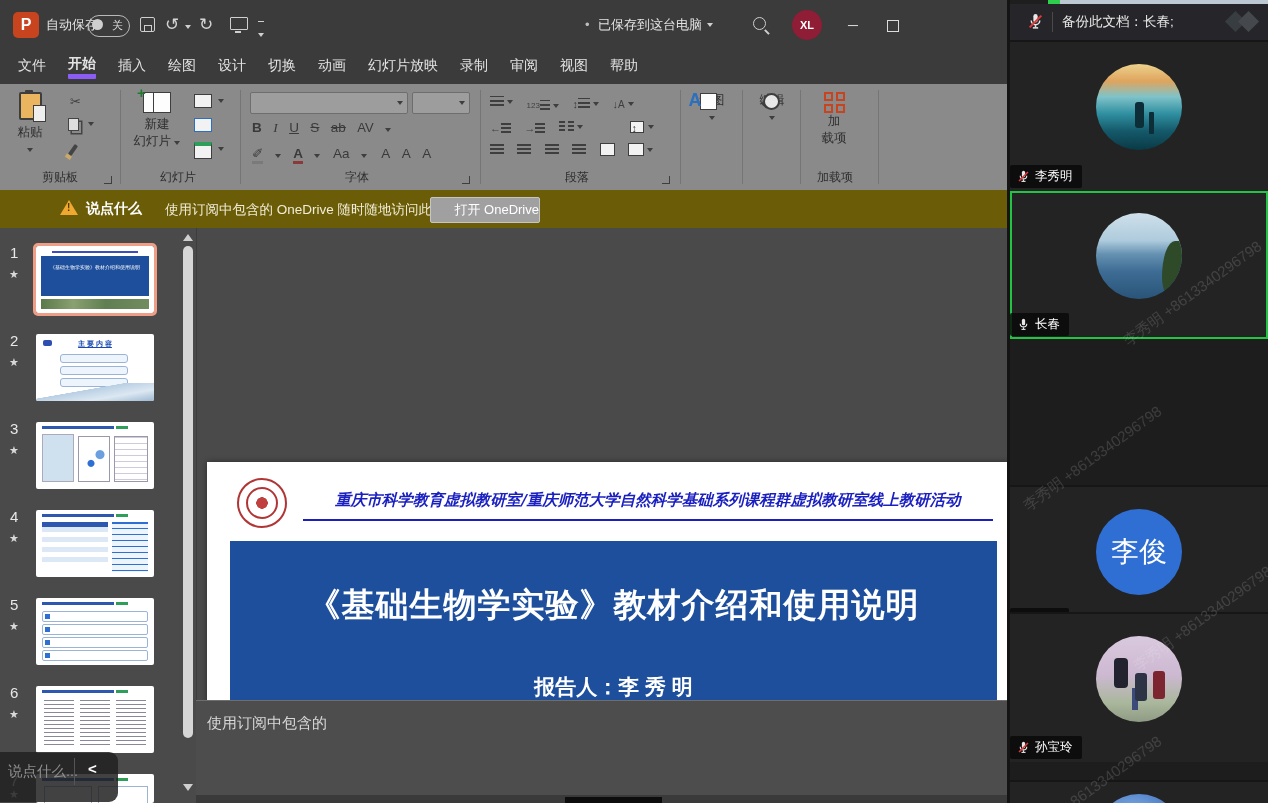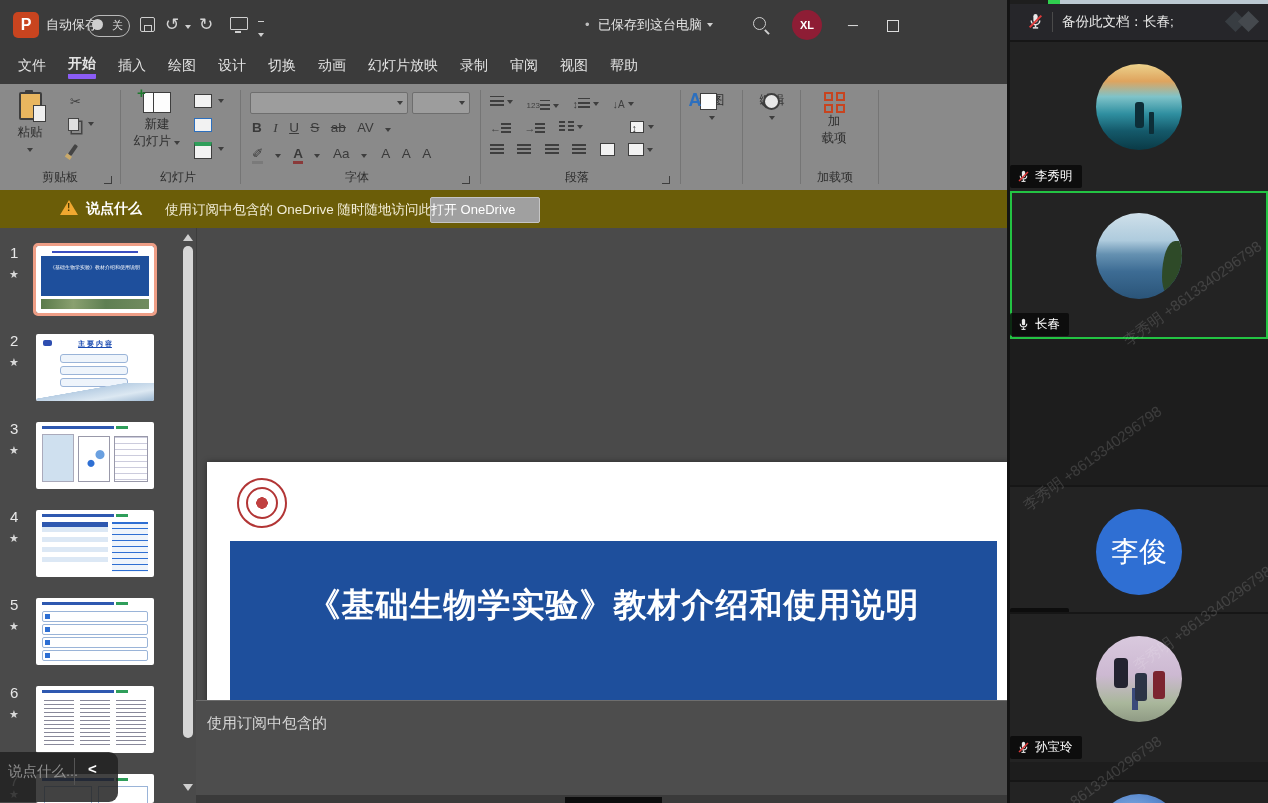--- a/index.html
+++ b/index.html
@@ -77,21 +77,21 @@
   .mag .hdl{position:absolute;left:0px;bottom:1px;width:8px;height:2.2px;background:#3e3e3e;transform:rotate(45deg);}
   .grid4{display:grid;grid-template-columns:9px 9px;grid-gap:3px;width:21px;margin:0 auto;}
   .grid4 span{width:9px;height:9px;border:2.2px solid #c8441f;box-sizing:border-box;}
 
   
   .warn-tri{position:absolute;left:60px;top:10px;width:0;height:0;border-left:9px solid transparent;border-right:9px solid transparent;border-bottom:15px solid #f0a830;}
   .warn-tri:after{content:"!";position:absolute;left:-2px;top:2px;color:#4a3c00;font-size:10px;font-weight:bold;}
   .notif-title{position:absolute;left:86px;top:10px;color:#fff;font-weight:bold;font-size:14px;}
   .notif-msg{position:absolute;left:165px;top:11px;color:#f1ecd6;font-size:13.5px;}
   .notif-btn{position:absolute;left:430px;top:7px;width:108px;height:24px;background:#a0a0a0;border:1px solid #c5c5c5;border-radius:2px;
-    color:#fff;font-size:13px;text-align:left;line-height:24px;}
+    color:#fff;font-size:13px;text-align:right;line-height:24px;}
 
   
   #thumbs{position:absolute;left:0;top:0;width:196px;height:575px;background:#4a4a4a;border-right:1px solid #3d3d3d;}
   .slide-num{position:absolute;left:10px;color:#e8e8e8;font-size:15px;}
   .slide-star{position:absolute;left:9px;color:#d8d8d8;font-size:11px;}
   .thumb{position:absolute;left:36px;width:118px;height:67px;background:#fff;border-radius:2px;overflow:hidden;}
   .thumb.sel{outline:3px solid #ee9e86;outline-offset:0px;}
   .t-dash{position:absolute;left:6px;top:4px;height:2.5px;background:#2e58b0;}
   .t-dash.green:after{content:"";position:absolute;right:-14px;top:0;width:12px;height:2.5px;background:#2f9e5a;}
   .vthumb{position:absolute;right:3px;width:10px;background:#d6d6d6;border-radius:5px;}
@@ -404,22 +404,24 @@
           <div style="position:absolute;left:62px;top:12px;width:48px;height:17px;border:1px solid #9ab4d8;"></div>
         </div>
 
         <div class="varrow up" style="top:6px;"></div>
         <div class="vthumb" style="top:18px;height:492px;"></div>
         <div class="varrow down" style="top:556px;"></div>
       </div>
 
       <div id="slide">
         <div class="logo-seal"></div>
+        <div class="slide-header">重庆市科学教育虚拟教研室/重庆师范大学自然科学基础系列课程群虚拟教研室线上教研活动</div>
         <div class="blue-box">
           <div class="bb-title">《基础生物学实验》教材介绍和使用说明</div>
+          <div class="bb-line" style="top:132px;">报告人：李 秀 明</div>
           <div class="bb-line" style="top:167px;">重庆师范大学初等教育学院</div>
           <div class="bb-line" style="top:200px;">重庆师范大学科技教育与传播研究中心</div>
           <div class="bb-date">2024年12月27日</div>
         </div>
 
       </div>
 
       <div id="notesarea">
         <span class="notes-text">使用订阅中包含的</span>
       </div>

